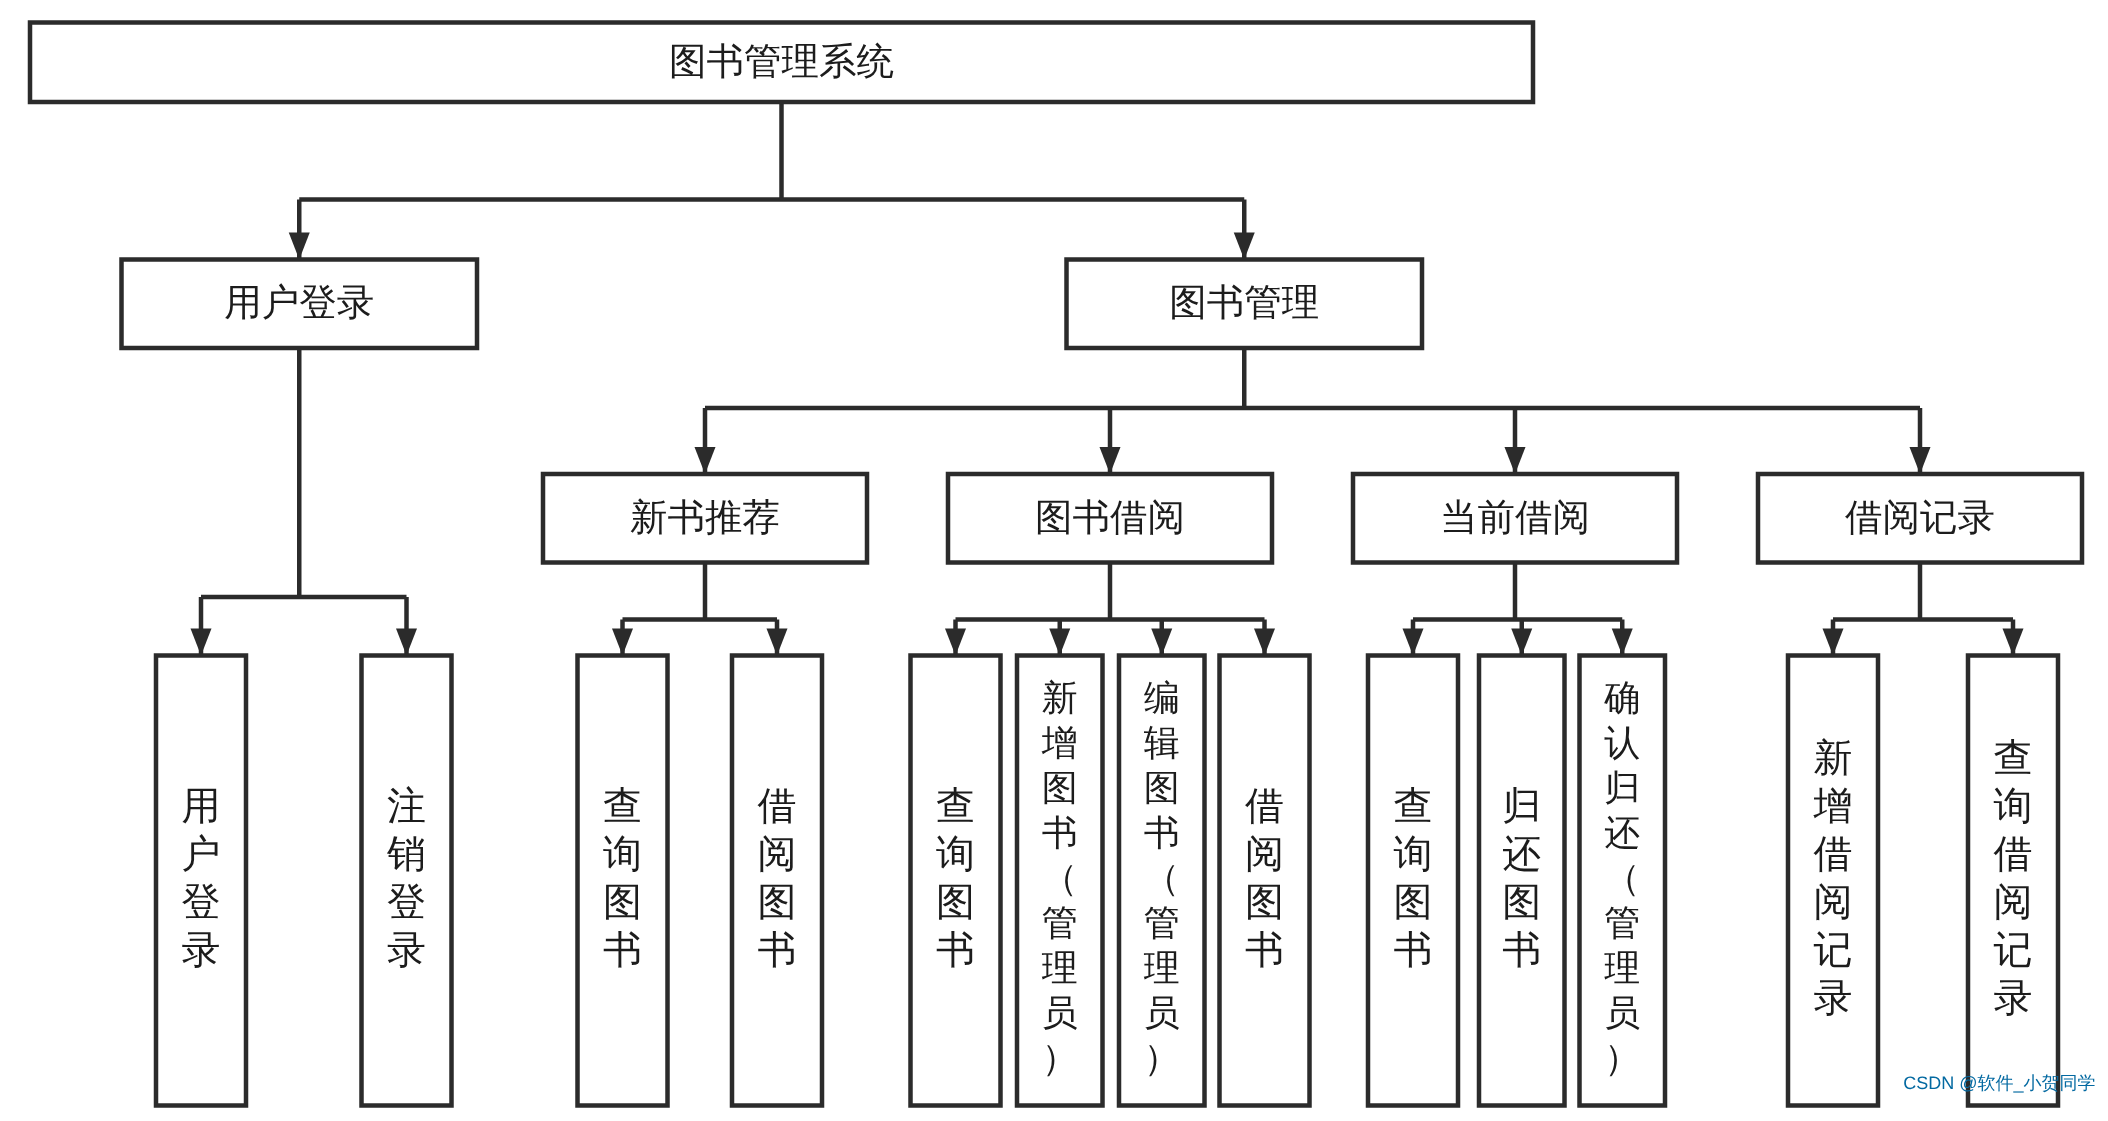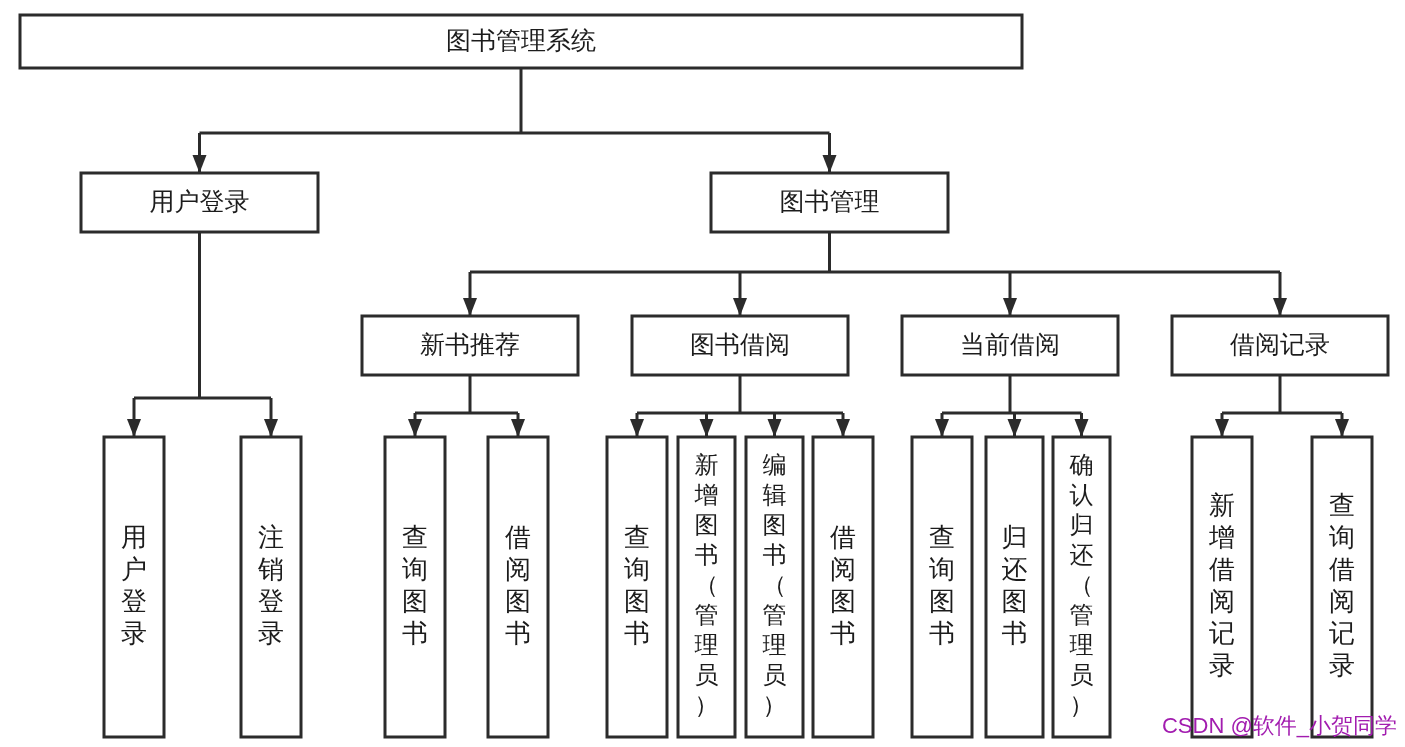--- a/index.html
+++ b/index.html
@@ -41,24 +41,24 @@
     fill: none;
     stroke-linecap: butt;
   }
   .arrow-head {
     fill: #2b2b2b;
     stroke: none;
   }
   .watermark {
     position: absolute;
     right: 8px;
-    bottom: 6px;
+    bottom: 16px;
     font-family: "Liberation Sans", "DejaVu Sans", sans-serif;
-    font-size: 22px;
-    color: #a21caf;
+    font-size: 12px;
+    color: #0369a1;
     white-space: nowrap;
     pointer-events: none;
   }
 </style>
 </head>
 <body>
 
 <div id="diagram-root">
   <svg id="diagram-svg" width="1405" height="747" viewBox="0 0 1405 747" xmlns="http://www.w3.org/2000/svg">
     <g id="connector-layer">

